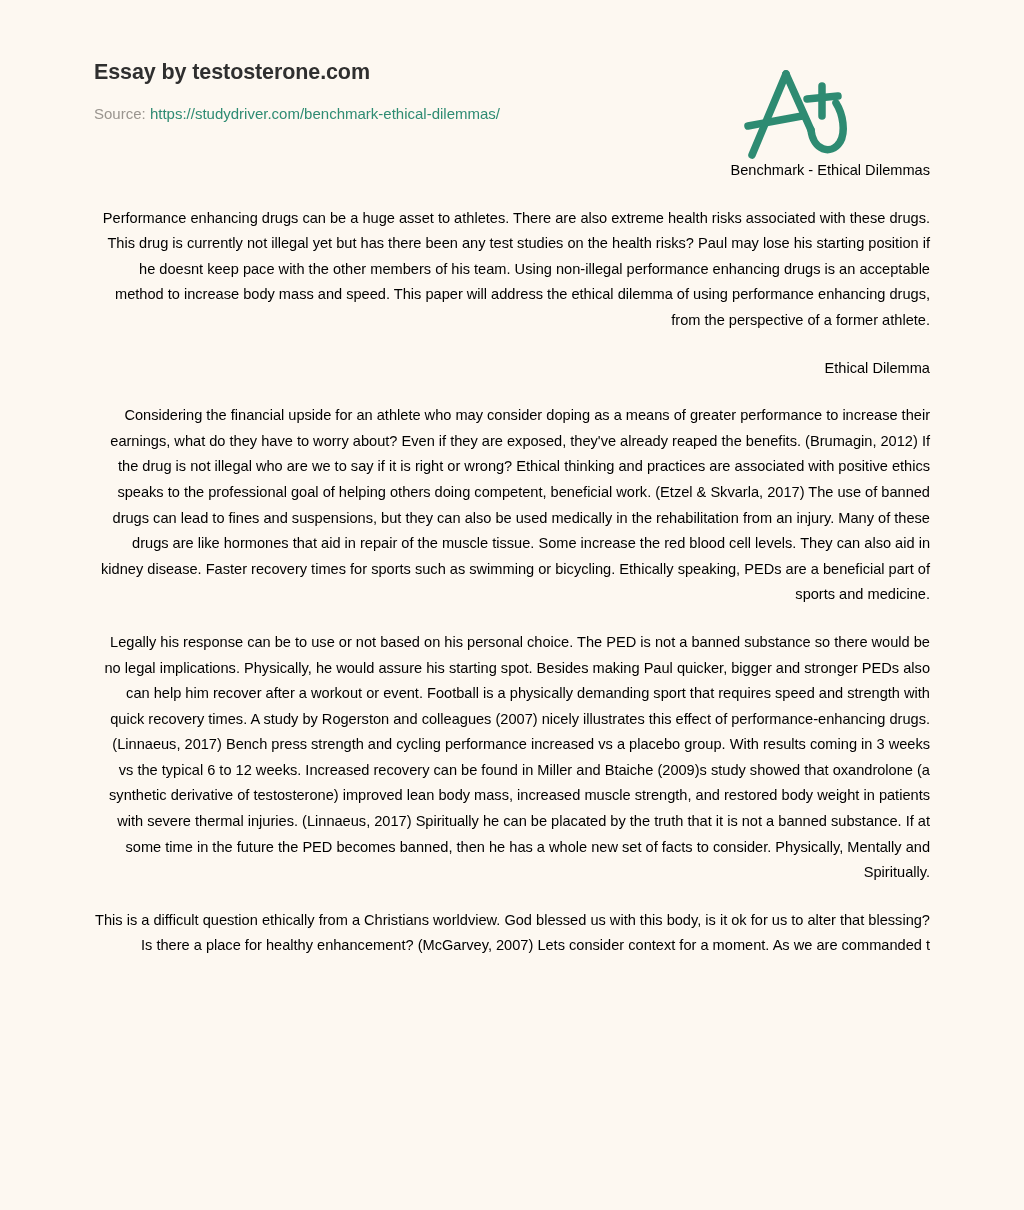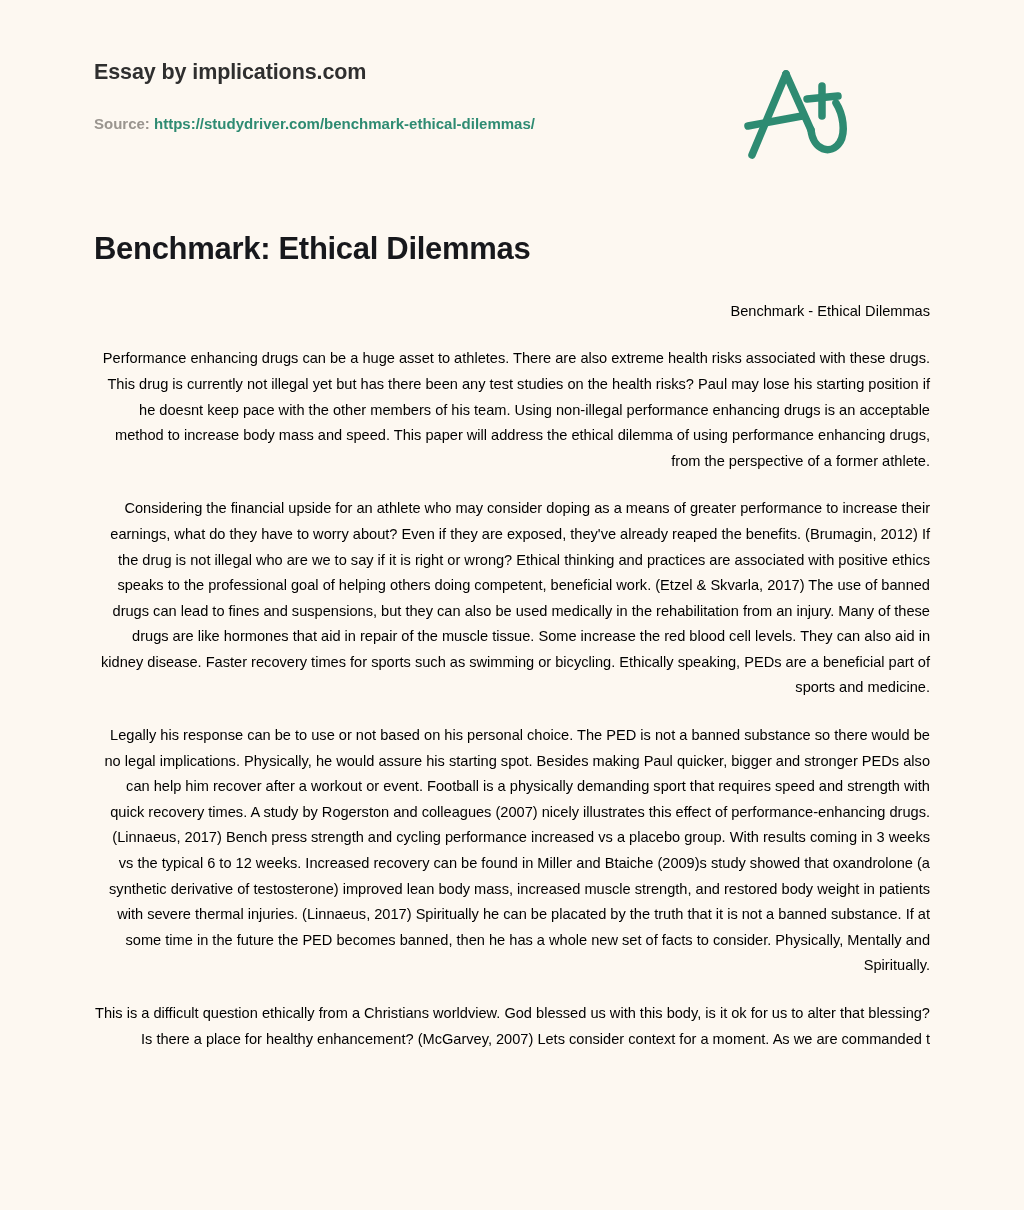--- a/index.html
+++ b/index.html
@@ -33,26 +33,25 @@
   }
   .brandline {
     font-size: 21.5px;
     font-weight: bold;
     color: #2f2f2f;
     letter-spacing: -0.1px;
     line-height: 1.2;
     margin: 0;
   }
   .sourceline {
-    margin-top: 28px;
+    margin-top: 18px;
     font-size: 15px;
     color: #9a958f;
     line-height: 1.3;
     white-space: nowrap;
-    font-weight: bold;
   }
   .sourceline .src-label {
     color: #9a958f;
   }
   .sourceline .src-url {
     color: #2e8b72;
     text-decoration: none;
   }
   .logo {
     position: absolute;
@@ -96,21 +95,21 @@
   .content p:last-child {
     margin-bottom: 0;
   }
 </style>
 </head>
 <body>
 
 <div class="page">
 
   <div class="header">
-    <div class="brandline">Essay by implications.com</div>
+    <div class="brandline">Essay by testosterone.com</div>
     <div class="sourceline">
       <span class="src-label">Source:</span>
       <span class="src-url">https://studydriver.com/benchmark-ethical-dilemmas/</span>
     </div>
 
     <div class="logo">
       <svg viewBox="0 0 120 110" xmlns="http://www.w3.org/2000/svg">
         <g fill="none" stroke="#2e8b72" stroke-width="7.5" stroke-linecap="round" stroke-linejoin="round">
 
           <path d="M16 97 L50 16"></path>
@@ -122,23 +121,23 @@
           <path d="M86 28 L86 58"></path>
 
           <path d="M71 41 L102 38"></path>
 
           <path d="M75 72 C77 92 95 98 104 84 C110 74 107 56 100 45"></path>
         </g>
       </svg>
     </div>
   </div>
 
-  <h1 class="title">Benchmark: Ethical Dilemmas</h1>
 
   <div class="content">
     <p class="heading-line">Benchmark - Ethical Dilemmas</p>
     <p>Performance enhancing drugs can be a huge asset to athletes. There are also extreme health risks associated with these drugs. This drug is currently not illegal yet but has there been any test studies on the health risks? Paul may lose his starting position if he doesnt keep pace with the other members of his team. Using non-illegal performance enhancing drugs is an acceptable method to increase body mass and speed. This paper will address the ethical dilemma of using performance enhancing drugs, from the perspective of a former athlete.</p>
+    <p class="heading-line">Ethical Dilemma</p>
     <p>Considering the financial upside for an athlete who may consider doping as a means of greater performance to increase their earnings, what do they have to worry about? Even if they are exposed, they've already reaped the benefits. (Brumagin, 2012) If the drug is not illegal who are we to say if it is right or wrong? Ethical thinking and practices are associated with positive ethics speaks to the professional goal of helping others doing competent, beneficial work. (Etzel &amp; Skvarla, 2017) The use of banned drugs can lead to fines and suspensions, but they can also be used medically in the rehabilitation from an injury. Many of these drugs are like hormones that aid in repair of the muscle tissue. Some increase the red blood cell levels. They can also aid in kidney disease. Faster recovery times for sports such as swimming or bicycling. Ethically speaking, PEDs are a beneficial part of sports and medicine.</p>
     <p>Legally his response can be to use or not based on his personal choice. The PED is not a banned substance so there would be no legal implications. Physically, he would assure his starting spot. Besides making Paul quicker, bigger and stronger PEDs also can help him recover after a workout or event. Football is a physically demanding sport that requires speed and strength with quick recovery times. A study by Rogerston and colleagues (2007) nicely illustrates this effect of performance-enhancing drugs. (Linnaeus, 2017) Bench press strength and cycling performance increased vs a placebo group. With results coming in 3 weeks vs the typical 6 to 12 weeks. Increased recovery can be found in Miller and Btaiche (2009)s study showed that oxandrolone (a synthetic derivative of testosterone) improved lean body mass, increased muscle strength, and restored body weight in patients with severe thermal injuries. (Linnaeus, 2017) Spiritually he can be placated by the truth that it is not a banned substance. If at some time in the future the PED becomes banned, then he has a whole new set of facts to consider. Physically, Mentally and Spiritually.</p>
     <p>This is a difficult question ethically from a Christians worldview. God blessed us with this body, is it ok for us to alter that blessing? Is there a place for healthy enhancement? (McGarvey, 2007) Lets consider context for a moment. As we are commanded t</p>
   </div>
 
 </div>
 
 </body></html>

